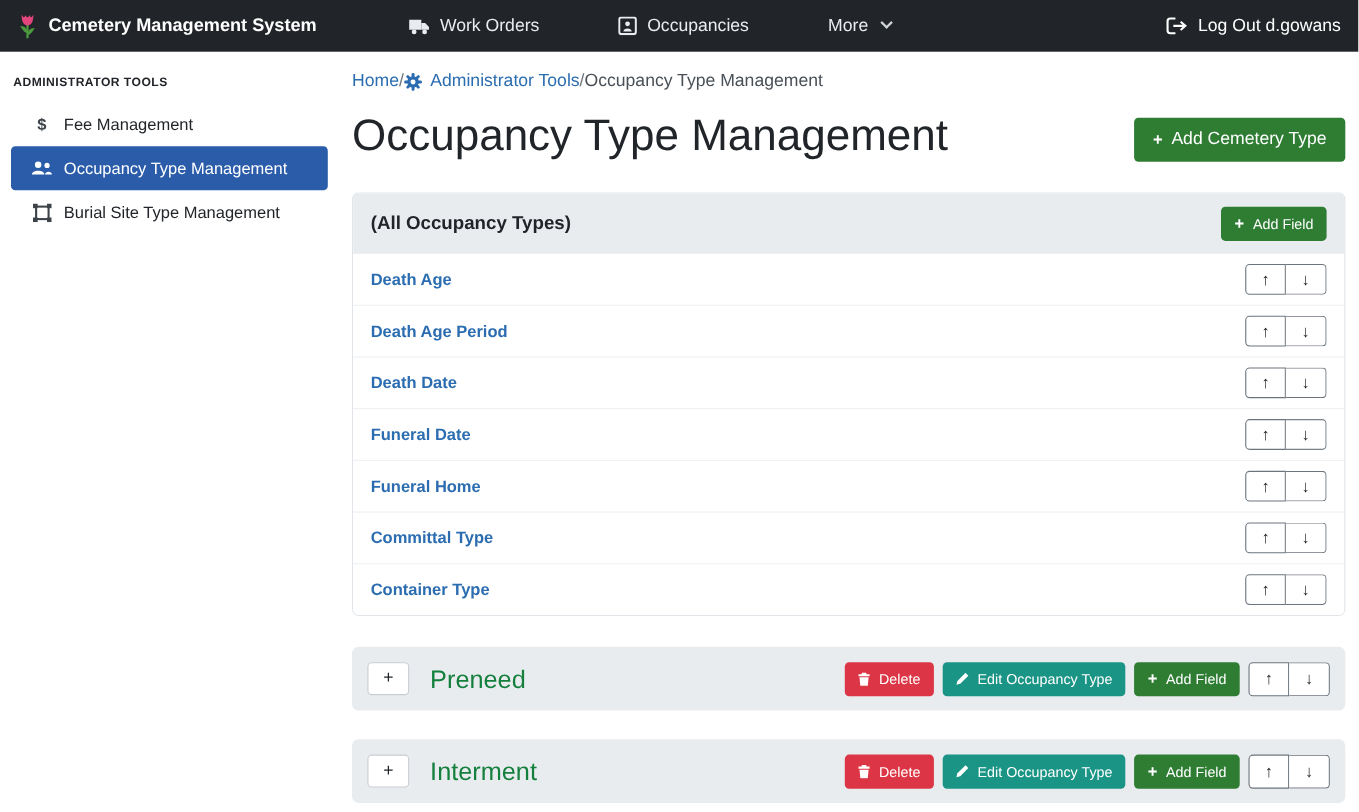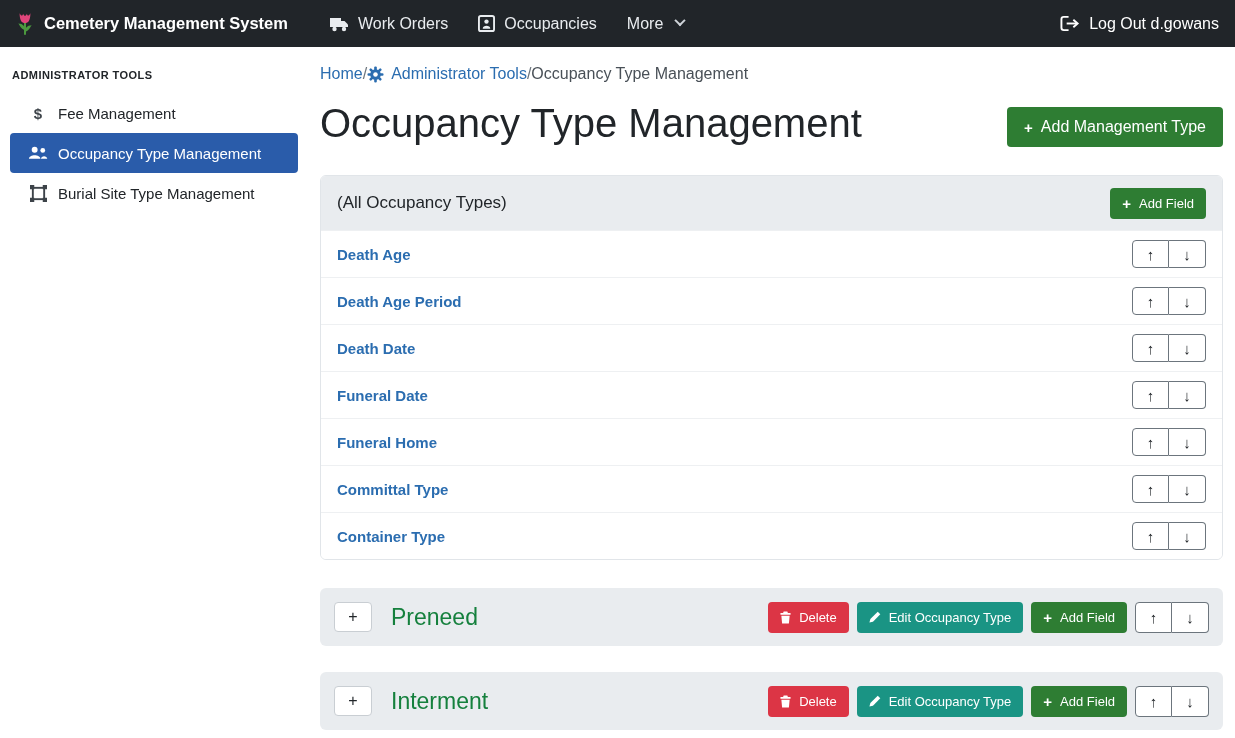--- a/index.html
+++ b/index.html
@@ -3,21 +3,21 @@
 <meta charset="utf-8">
 <style>
   * { box-sizing: border-box; margin: 0; padding: 0; }
   html,body { width:1235px; height:738px; }
   body {
     font-family: "Liberation Sans", "DejaVu Sans", sans-serif;
     background:#fff; color:#212529; position:relative; overflow:hidden;
   }
   
   .navbar { position:absolute; top:0; left:0; right:0; height:47px;
-    background:#212529; display:flex; align-items:center; padding:0 16px; }
+    background:#212529; display:flex; align-items:center; padding:0 16px;gap:42px; }
   .brand { display:flex; align-items:center; gap:10px; color:#fff;
     font-weight:700; font-size:16.5px; margin-right:26px; cursor:pointer; }
   .nav-link { display:flex; align-items:center; gap:9px; color:#e9ecef;
     font-size:16px; margin:0 15px; cursor:pointer; }
   .nav-right { margin-left:auto; display:flex; align-items:center; gap:9px;
     color:#fff; font-size:16px; cursor:pointer; }
   .chev { width:8px; height:8px; border-right:2px solid #cfd4d9;
     border-bottom:2px solid #cfd4d9; transform:rotate(45deg) translate(-1px,-1px);
     margin-left:4px; margin-top:-3px; }
   .nav-ic { display:flex; align-items:center; }
@@ -51,21 +51,21 @@
   .btn .plus { font-size:15px; font-weight:700; line-height:1; }
   .btn-lg { font-size:16px; padding:11px 17px; margin-top:8px; }
   .btn-sm { font-size:13px; padding:8px 12px; }
   .btn-green { background:#2e7d33; }
   .btn-teal  { background:#1a9484; }
   .btn-red   { background:#dc3545; }
   
   .card { border:1px solid #e1e5e9; border-radius:6px; overflow:hidden; margin-bottom:28px; }
   .card-head { background:#e9ecef; display:flex; align-items:center;
     justify-content:space-between; padding:0 16px; height:54px; }
-  .card-title { font-size:17px; font-weight:400; color:#212529; }
+  .card-title { font-size:17px; font-weight:700; color:#212529; }
   .field-row { display:flex; align-items:center; justify-content:space-between;
     padding:0 16px; height:47px; border-top:1px solid #eef0f2; background:#fff; }
   .field-link { font-size:15px; font-weight:700; color:#2b6db0;
     text-decoration:none; cursor:pointer; }
   .pair { display:inline-flex; }
   .pair button { width:37px; height:28px; background:#fff; border:1px solid #6c757d;
     color:#212529; font-size:15px; cursor:pointer; display:flex; align-items:center;
     justify-content:center; padding:0; }
   .pair button:first-child { border-radius:4px 0 0 4px; }
   .pair button:last-child  { border-radius:0 4px 4px 0; border-left:none; }
@@ -190,21 +190,21 @@
       <span>Administrator Tools</span>
     </a>
     <span class="sep">/</span>
     <span class="crumb-current">Occupancy Type Management</span>
   </div>
 
   <div class="title-row">
     <h1>Occupancy Type Management</h1>
     <button class="btn btn-green btn-lg">
       <span class="plus">+</span>
-      <span>Add Management Type</span>
+      <span>Add Cemetery Type</span>
     </button>
   </div>
 
   <div class="card">
     <div class="card-head">
       <span class="card-title">(All Occupancy Types)</span>
       <button class="btn btn-green btn-sm">
         <span class="plus">+</span>
         <span>Add Field</span>
       </button>

